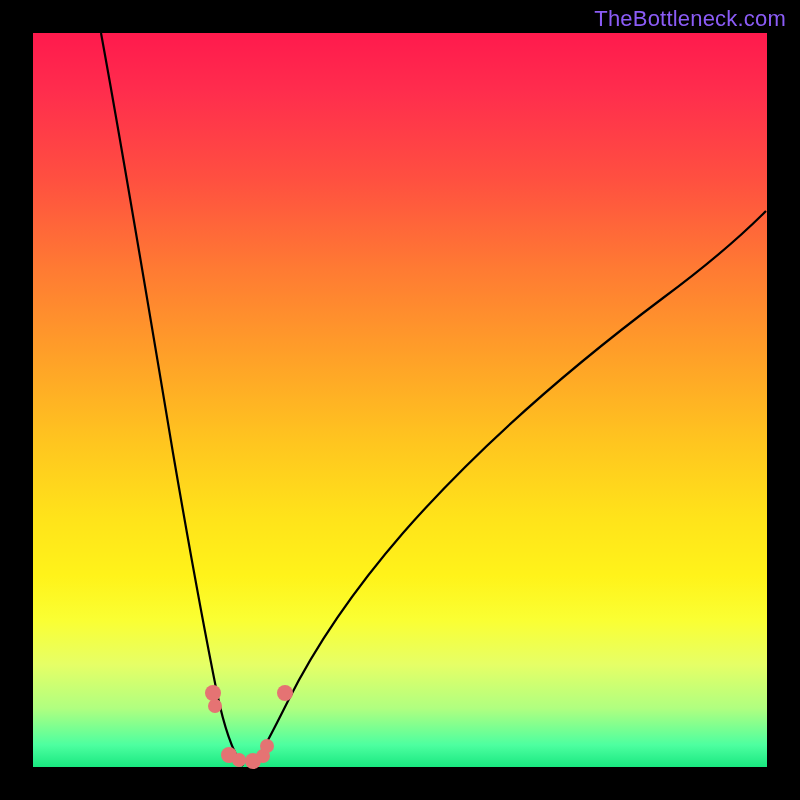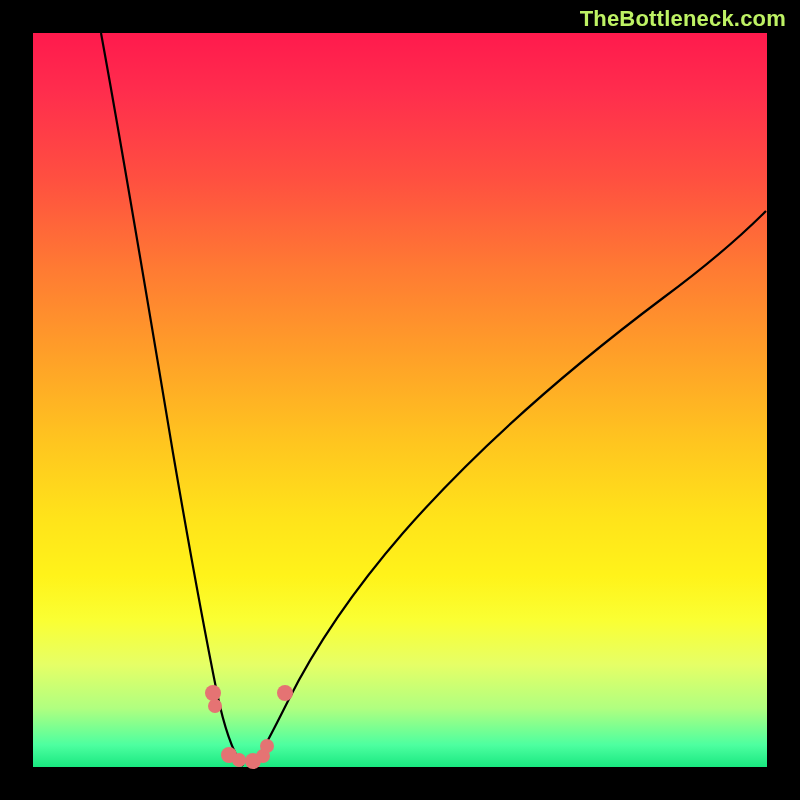--- a/index.html
+++ b/index.html
@@ -31,22 +31,22 @@
       #4dffa0 97%,
       #19e880 100%
     );
   }
   .watermark {
     position: absolute;
     top: 6px;
     right: 14px;
     font-family: Arial, Helvetica, sans-serif;
     font-size: 22px;
-    font-weight: 700;
-    color: #bef264;
+    font-weight: 400;
+    color: #8b5cf6;
     letter-spacing: 0.2px;
   }
   svg.curves {
     position: absolute;
     left: 0; top: 0;
     width: 734px; height: 734px;
   }
   .marker {
     position: absolute;
     background: #e57373;

